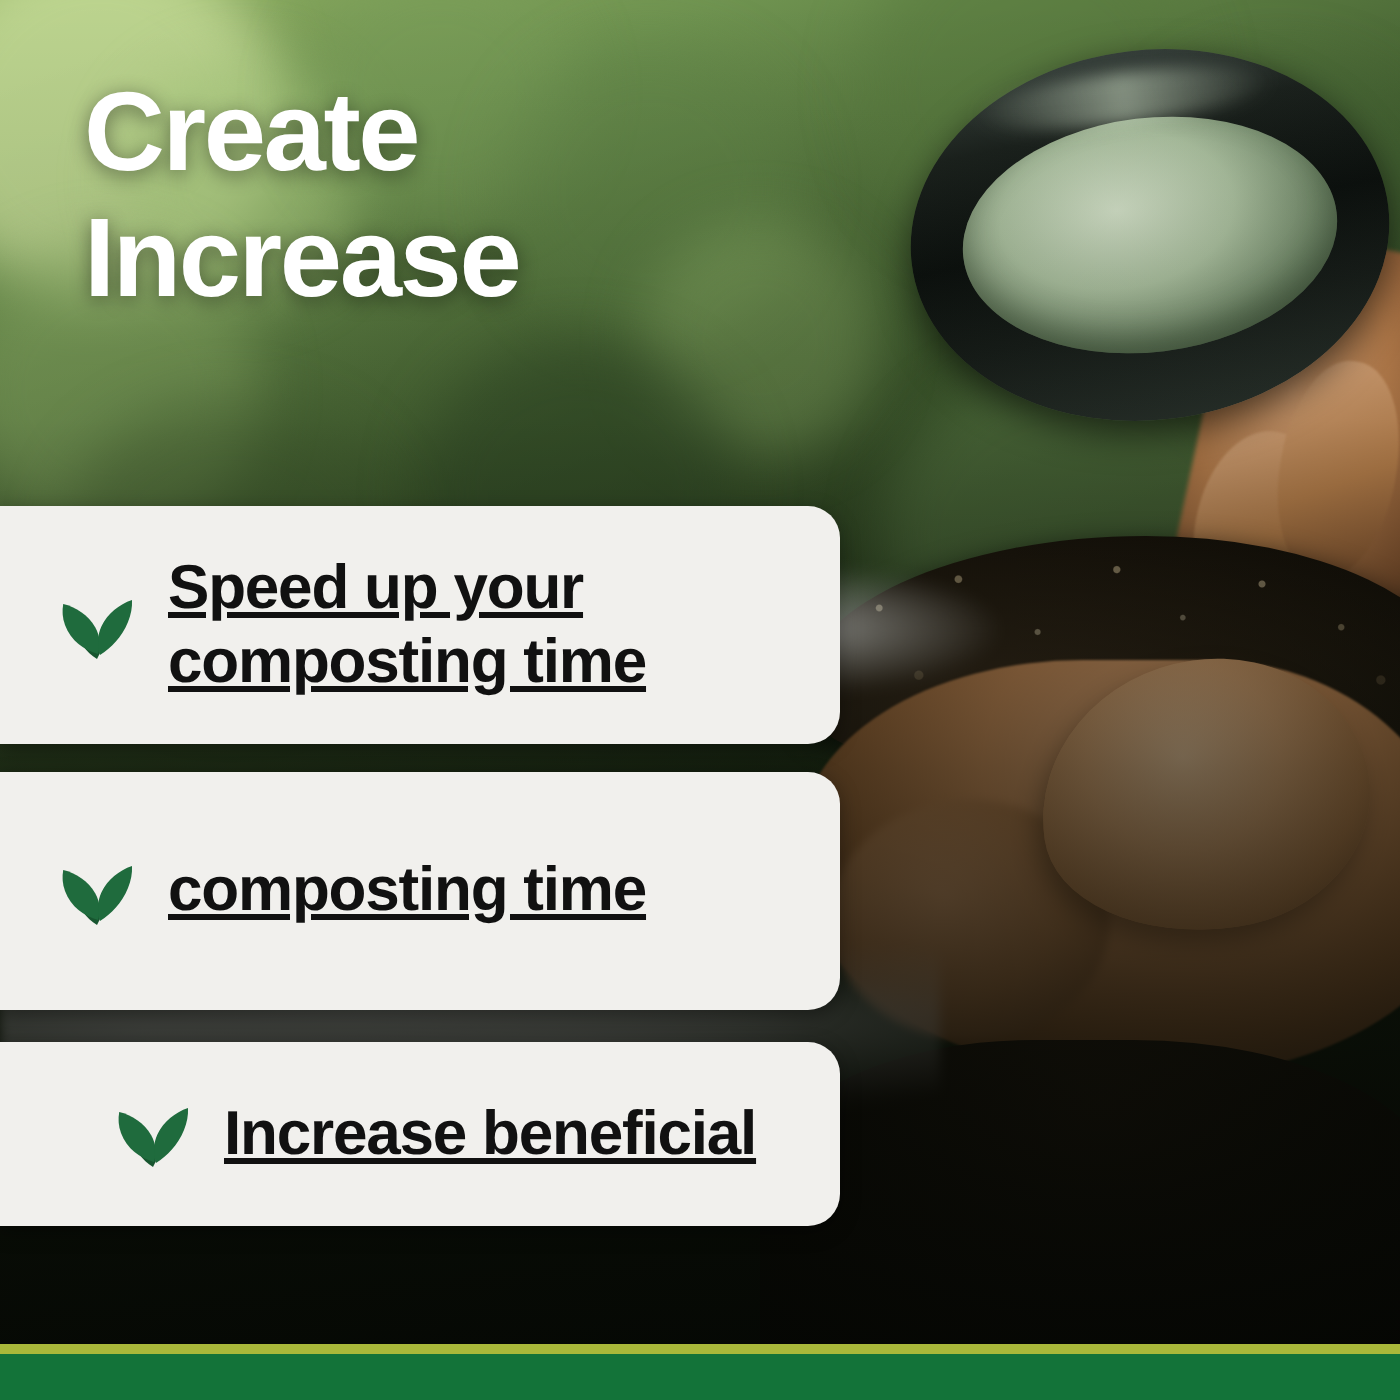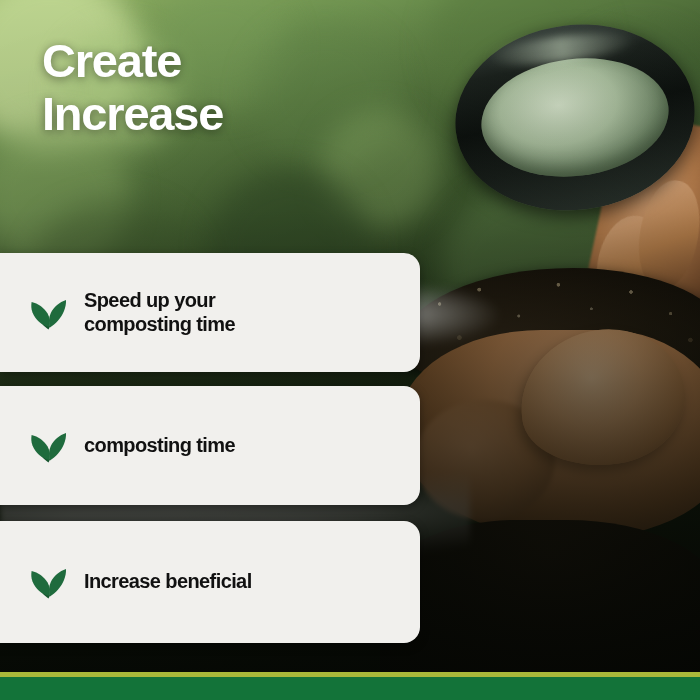--- a/index.html
+++ b/index.html
@@ -146,57 +146,58 @@
     position:absolute;left:330px;top:280px;width:180px;height:70px;
     background:radial-gradient(ellipse at 40% 50%,rgba(252,252,250,.8) 0%,rgba(252,252,250,0) 65%);
     filter:blur(4px);
   }
 
   
   .headline{
     position:absolute;left:42px;top:34px;width:420px;
     color:#ffffff;
     font-weight:bold;
-    font-size:47px;
+    font-size:56px;
     line-height:1.13;
     letter-spacing:-1.2px;
     text-shadow:0 2px 10px rgba(0,0,0,.45);
     z-index:6;
   }
   .headline .ln{display:block;white-space:nowrap;}
 
   
   .card{
     position:absolute;left:0;
     width:420px;
     background:#f1f0ed;
     border-radius:0 16px 16px 0;
     box-shadow:0 3px 10px rgba(0,0,0,.35);
     display:flex;align-items:center;
     z-index:7;
   }
   #card-0{top:253px;height:119px;}
   #card-1{top:386px;height:119px;}
-  #card-2{top:521px;height:122px;}
+  #card-2{top:521px;height:92px;padding-left:28px;}
 
   .card-icon{
     flex:0 0 auto;
     width:46px;height:40px;
     margin-left:26px;
     display:flex;align-items:center;justify-content:center;
   }
   .card-icon svg{display:block;}
 
   .card-text{
     margin-left:12px;
     color:#111111;
     font-weight:bold;
-    font-size:20px;
+    font-size:31px;
     line-height:1.18;
     letter-spacing:-.6px;
+    text-decoration:underline;
   }
   .card-text .ln{display:block;white-space:nowrap;}
 
   
   .accent-line{
     position:absolute;left:0;bottom:23px;width:700px;height:5px;
     background:#a9b83a;z-index:8;
   }
   .bottom-bar{
     position:absolute;left:0;bottom:0;width:700px;height:23px;

